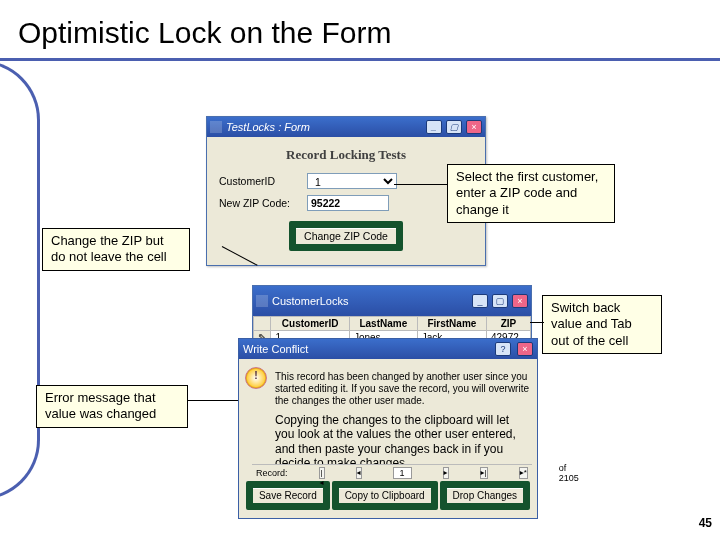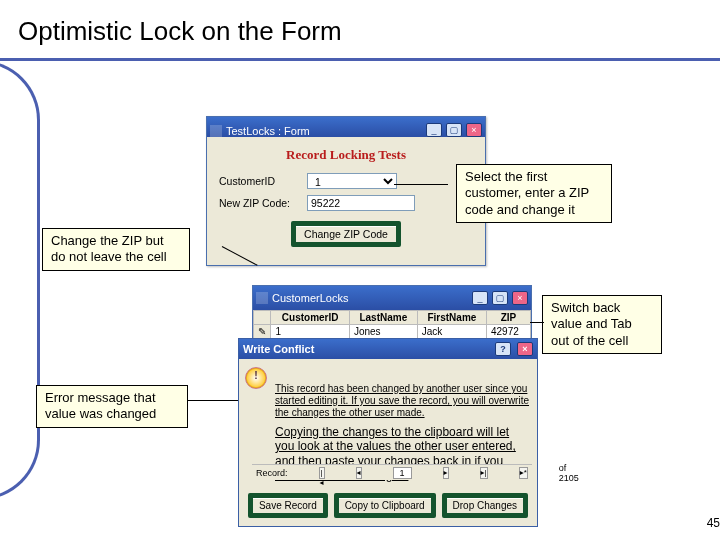--- a/index.html
+++ b/index.html
@@ -9,21 +9,21 @@
     height: 540px;
     background: #fff;
     font-family: Arial, sans-serif;
     position: relative;
     overflow: hidden;
   }
   .slide-title {
     position: absolute;
     left: 18px;
     top: 16px;
-    font-size: 26px;
+    font-size: 30px;
     font-weight: normal;
     color: #000;
   }
   .title-underline {
     position: absolute;
     left: 0;
     top: 58px;
     width: 720px;
     height: 3px;
     background: #4b5fb0;
@@ -33,24 +33,24 @@
     left: -80px;
     top: 60px;
     width: 120px;
     height: 440px;
     border: 3px solid #4b5fb0;
     border-radius: 60px;
     border-left: none;
   }
   .page-number {
     position: absolute;
-    right: 0;
+    right: 8px;
     bottom: 10px;
     font-size: 12px;
-    font-weight: normal;
+    font-weight: bold;
   }
   
   .callout {
     position: absolute;
     background: #ffffe6;
     border: 1px solid #000;
     padding: 4px 8px;
     font-size: 13px;
     line-height: 1.25;
     font-family: Arial, sans-serif;
@@ -63,27 +63,28 @@
   .win {
     position: absolute;
     border: 1px solid #4a6fae;
     background: #ece9d8;
     box-shadow: 1px 1px 2px rgba(0,0,0,.25);
     font-size: 11px;
     font-family: Tahoma, Arial, sans-serif;
   }
   .titlebar {
     display: flex;
-    align-items: flex-end;
+    align-items: center;
     height: 20px;
     background: linear-gradient(#3b6ecb, #2b4ea5);
     color: #fff;
     font-size: 11px;
     padding: 0 3px;
     gap: 4px;
+    font-style: italic;
   }
   .titlebar .icon {
     width: 12px; height: 12px;
     background: #fff3;
     display: inline-block;
   }
   .titlebar .spacer { flex: 1; }
   .winbtn {
     width: 16px; height: 14px;
     background: #d7e4f7;
@@ -93,21 +94,21 @@
     text-align: center;
     color: #1b3a7a;
     border-radius: 2px;
   }
   .winbtn.close { background: #e68; color:#fff; }
   .form-body {
     padding: 6px;
   }
   .form-title {
     text-align: center;
-    color: #b91c1c;
+    color: #404040;
     font-weight: bold;
     font-size: 13px;
     font-family: "Times New Roman", serif;
     margin: 4px 0 10px 0;
   }
   .form-row {
     display: flex;
     align-items: center;
     gap: 8px;
     margin: 6px 6px;
@@ -119,37 +120,37 @@
   .form-row input, .form-row select {
     font-size: 10.5px;
     border: 1px solid #7f9db9;
     padding: 1px 3px;
     background: #fff;
     height: 16px;
   }
   .btn {
     font-size: 10.5px;
     background: #ece9d8;
-    border: 5px solid #14532d;
+    border: 7px solid #14532d;
     border-radius: 2px;
     padding: 2px 8px;
     box-shadow: inset 0 1px 0 #fff;
   }
 
   
   .datasheet {
     position: absolute;
     border: 1px solid #4a6fae;
     background: #fff;
     font-size: 10px;
     font-family: Tahoma, Arial, sans-serif;
   }
   .ds-title {
     display: flex; align-items:center;
-    height: 24px;
+    height: 30px;
     background: linear-gradient(#3b6ecb,#2b4ea5);
     color:#fff; font-size:11px; padding:0 3px; gap:4px;
   }
   .ds-title .spacer { flex:1; }
   table.grid {
     border-collapse: collapse;
     width: 100%;
   }
   table.grid th, table.grid td {
     border: 1px solid #bbb;
@@ -187,27 +188,26 @@
     position: absolute;
     background: #ece9d8;
     border: 1px solid #3b5fa5;
     font-family: Tahoma, Arial, sans-serif;
     font-size: 10.5px;
   }
   .dlg-title {
     height: 20px;
     background: linear-gradient(#3b6ecb,#2b4ea5);
     color:#fff; font-size:11px;
-    display:flex; align-items:center; padding:7px 4px; gap:6px;font-weight:bold;
+    display:flex; align-items:center; padding:7px 4px; gap:6px;
   }
   .dlg-title .spacer { flex:1; }
   .dlg-body {
-    padding: 24px 8px 6px 36px;
+    padding: 12px 8px 6px 36px;
     position: relative;
-    text-decoration: underline;
   }
   .dlg-icon {
     position:absolute; left:6px; top:8px;
     width:22px; height:22px;
     border-radius:50%;
     background: radial-gradient(#fff,#ffd24a 60%, #e6a700 70%);
     border:1px solid #c78;
   }
   .dlg-icon::after {
     content:"!"; position:absolute; left:0; right:0; text-align:center;
@@ -239,29 +239,29 @@
   <div class="form-body">
     <div class="form-title">Record Locking Tests</div>
     <div class="form-row">
       <label>CustomerID</label>
       <select style="width:90px;">
         <option>1</option>
       </select>
     </div>
     <div class="form-row">
       <label>New ZIP Code:</label>
-      <input type="text" style="width: 108px;" value="95222">
+      <input type="text" style="width: 82px; font-weight: bold;" value="95222">
     </div>
     <div style="text-align:center; margin-top:10px;">
       <button class="btn">Change ZIP Code</button>
     </div>
   </div>
 </div>
 
-<div class="callout" style="left:447px; top:164px; width:156px;margin-left:9px;">Select the first customer, enter a ZIP code and change it</div>
+<div class="callout" style="left:447px; top:164px; width:168px;">Select the first customer, enter a ZIP code and change it</div>
 <div class="callout-line" style="left:394px; top:184px; width:54px; height:1px;"></div>
 
 <div class="callout" style="left:42px; top:228px; width:148px;">Change the ZIP but do not leave the cell</div>
 <div class="callout-line" style="left:222px; top:246px; width:40px; height:1px; transform: rotate(28deg); transform-origin:left center;"></div>
 
 <div class="datasheet" style="left:252px; top:285px; width:280px;">
   <div class="ds-title">
     <span class="icon" style="width:12px;height:12px;background:#fff3;display:inline-block;"></span>
     <span>CustomerLocks</span>
     <span class="spacer"></span>

